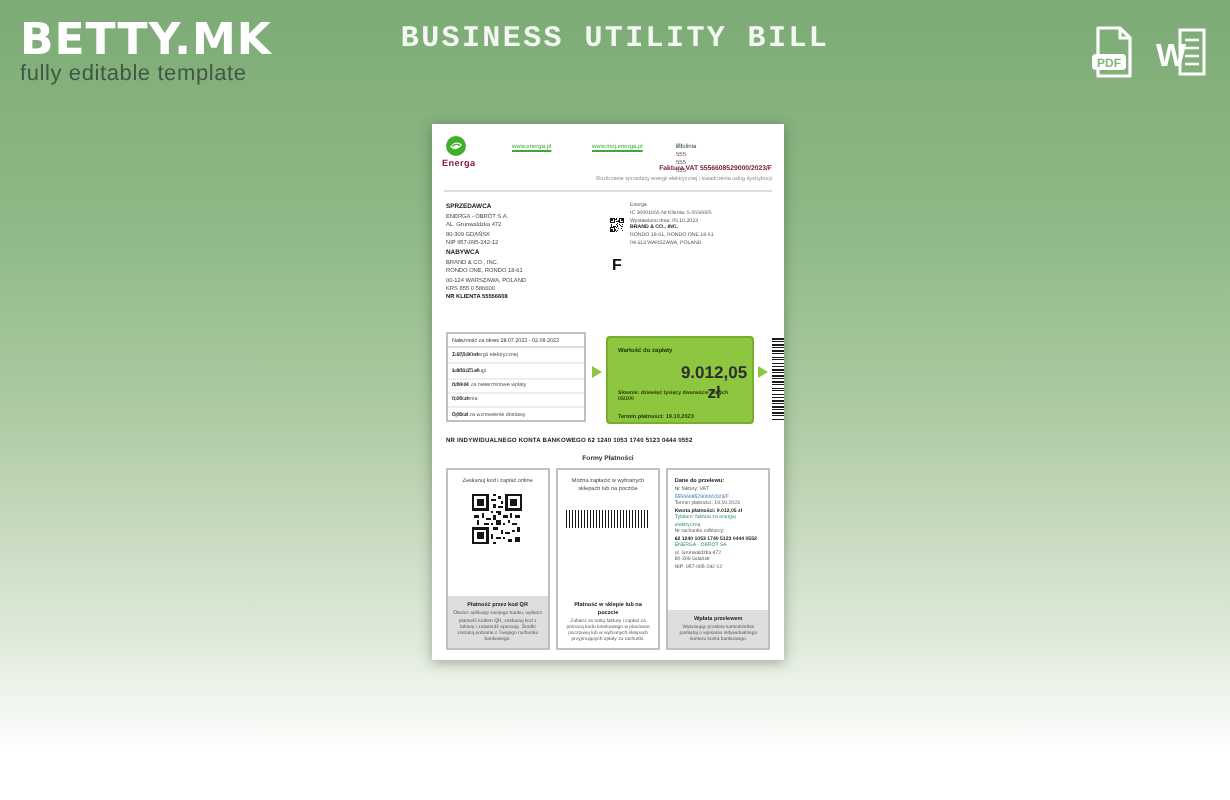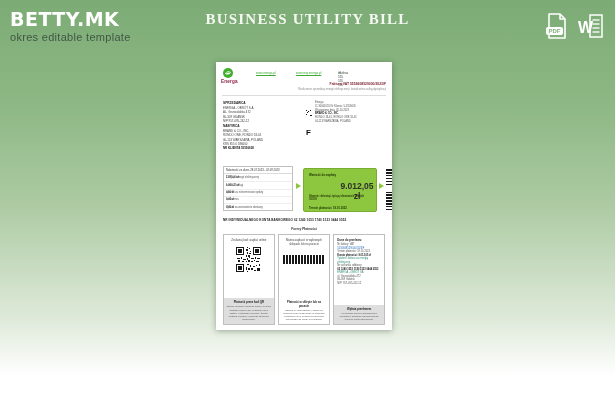--- a/index.html
+++ b/index.html
@@ -1,24 +1,24 @@
 <!DOCTYPE html>
 <html><head>
 <meta charset="utf-8">
 <style>
   html,body{margin:0;padding:0;}
   body{width:615px;height:400px;overflow:hidden;font-family:"Liberation Sans",sans-serif;}
   .stage{position:relative;width:615px;height:400px;
     background:linear-gradient(180deg,#7cab75 0%,#8fb986 28%,#aecba4 52%,#dfeada 80%,#ffffff 94%);}
   
   .brand{position:absolute;left:10px;top:8px;font-family:"DejaVu Sans",sans-serif;
-    font-weight:800;font-size:19px;color:#fff;letter-spacing:.5px;}
+    font-weight:800;font-size:22px;color:#fff;letter-spacing:.5px;}
   .tagline{position:absolute;left:10px;top:31px;font-size:11px;color:#415746;letter-spacing:.3px;}
   .page-title{position:absolute;left:0;right:0;top:11px;text-align:center;color:#f4f8f2;
-    font-family:Liberation Serif, serif;font-weight:800;font-size:15px;letter-spacing:1.2px;}
+    font-family:Liberation Mono, monospace;font-weight:800;font-size:15px;letter-spacing:1.2px;}
   .dl-icon{position:absolute;top:12px;width:27px;height:28px;cursor:pointer;}
   .dl-pdf{left:543px;}
   .dl-word{left:577px;}
   
   .doc{position:absolute;left:216px;top:62px;width:176px;height:268px;background:#fff;
     box-shadow:0 1px 6px rgba(30,50,30,.38);font-family:"Liberation Sans",sans-serif;}
   .doc *{position:absolute;box-sizing:border-box;}
   .energa-logo{left:7px;top:6px;width:10px;height:10px;}
   .energa-word{left:5px;top:17px;font-size:4.6px;font-weight:bold;color:#8b1e3f;letter-spacing:.2px;}
   .hdr-link{top:9px;font-size:3px;color:#3aaa35;text-decoration:underline;}
@@ -77,21 +77,21 @@
   .stub3-body .st{display:block;font-size:2.8px;font-weight:bold;color:#222;margin-bottom:1px;}
   .stub3-body .ln{display:block;font-size:2.55px;line-height:3.55px;color:#555;}
   .ln.c-blue{color:#2b6cb8;} .ln.b{font-weight:bold;color:#222;} .ln.c-teal{color:#2e8b74;}
 </style>
 </head>
 <body>
 
 <div class="stage">
 
   <div class="brand">BETTY.MK</div>
-  <div class="tagline">okres editable template</div>
+  <div class="tagline">fully editable template</div>
   <div class="page-title">BUSINESS UTILITY BILL</div>
 
   <div class="dl-icon dl-pdf">
     <svg width="27" height="28" viewBox="0 0 27 28">
       <path d="M6 2 h11 l5 5 v19 h-16 z" fill="none" stroke="#fff" stroke-width="1.6" stroke-linejoin="round"></path>
       <path d="M17 2 v5 h5" fill="none" stroke="#fff" stroke-width="1.6" stroke-linejoin="round"></path>
       <rect x="3" y="15" width="17" height="8" rx="2" fill="#fff"></rect>
       <text x="11.5" y="21.4" text-anchor="middle" font-size="6" font-weight="bold" font-family="Liberation Sans, sans-serif" fill="#84b37e">PDF</text>
     </svg>
   </div>

